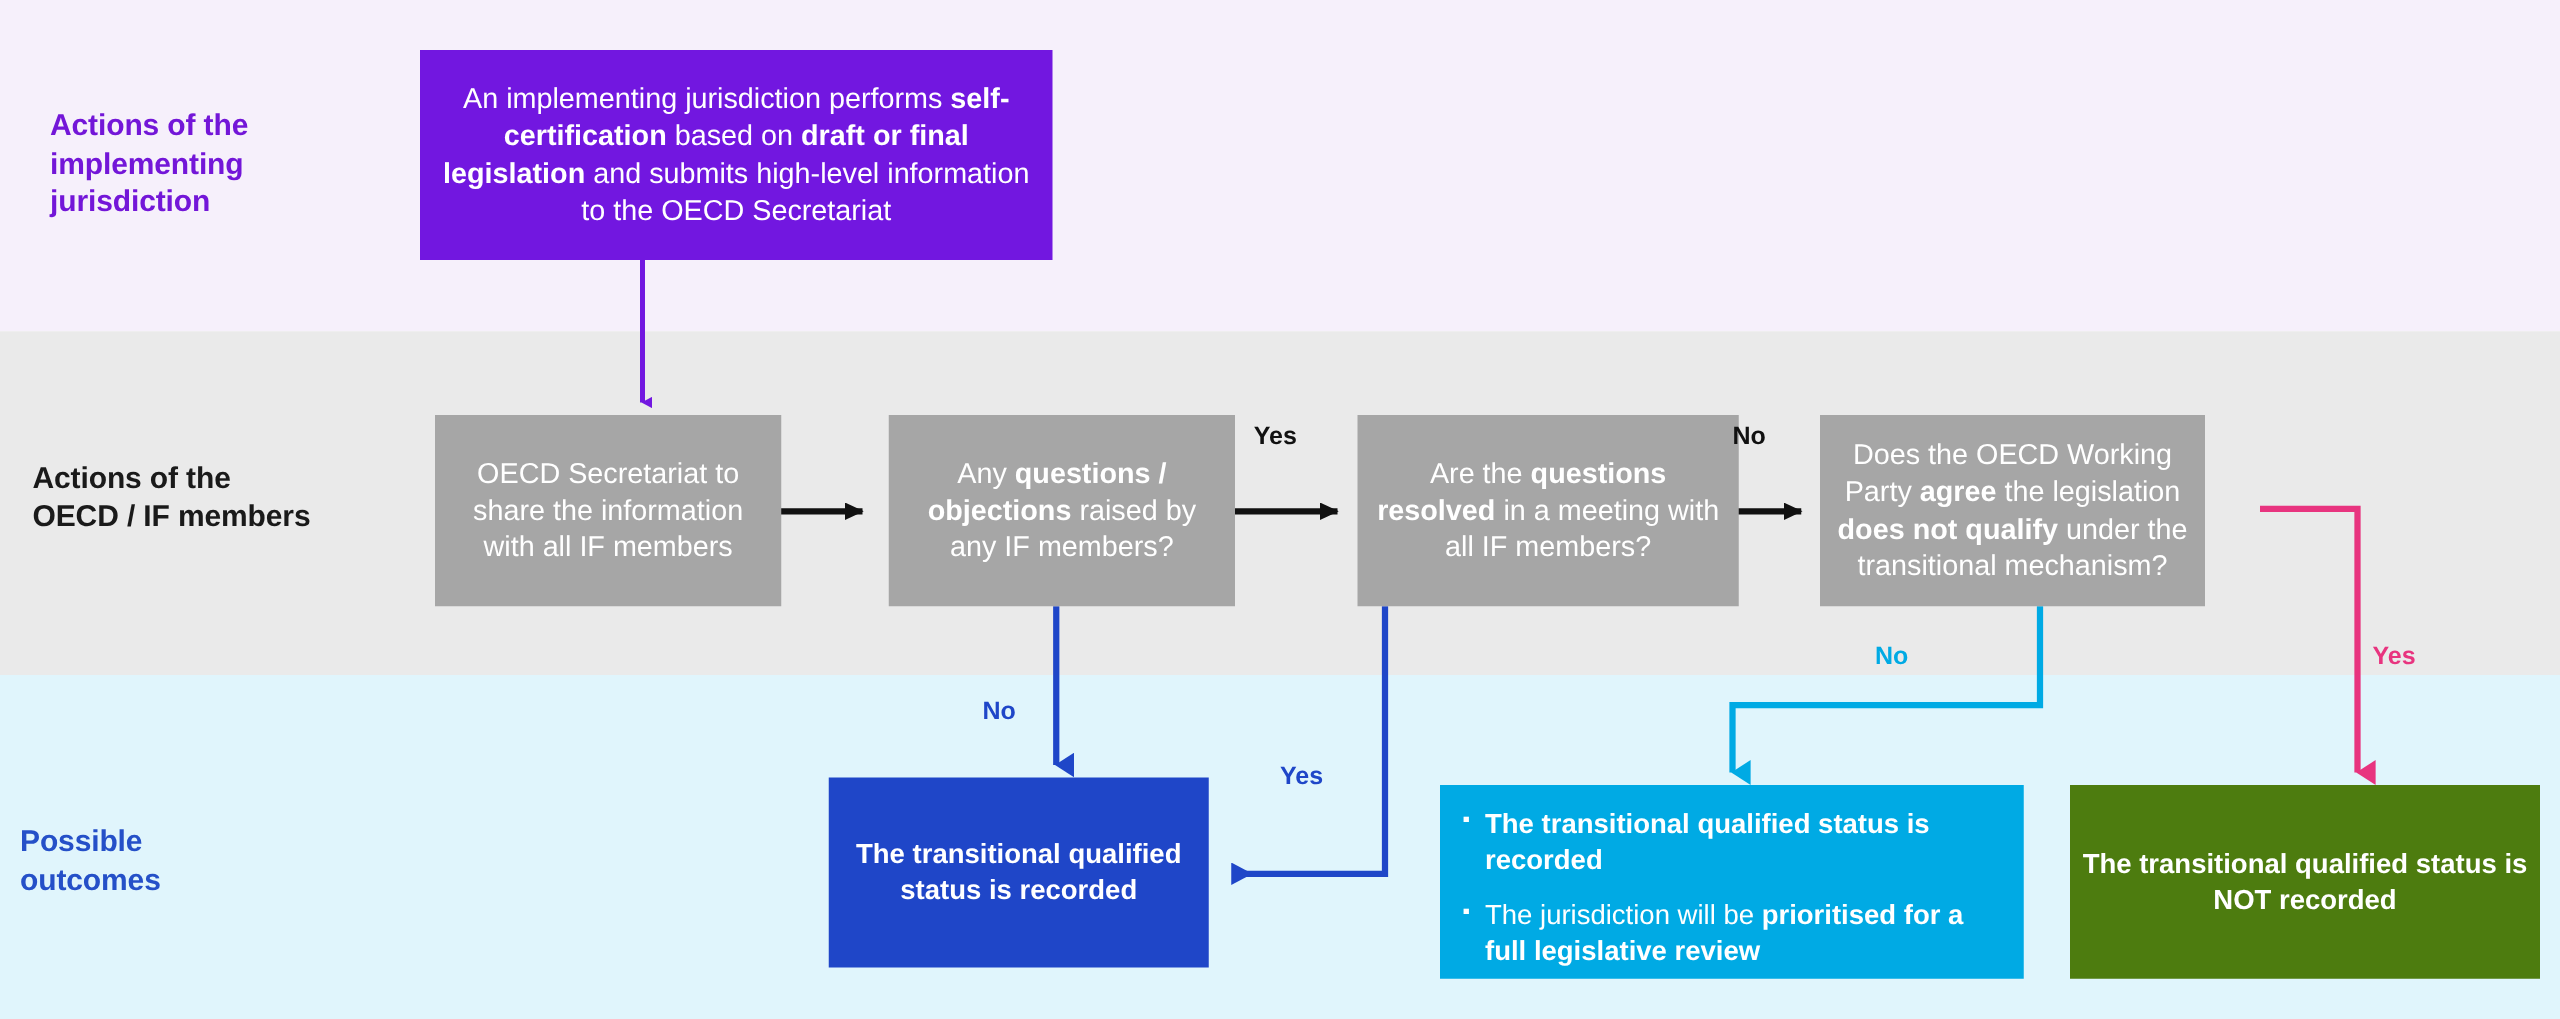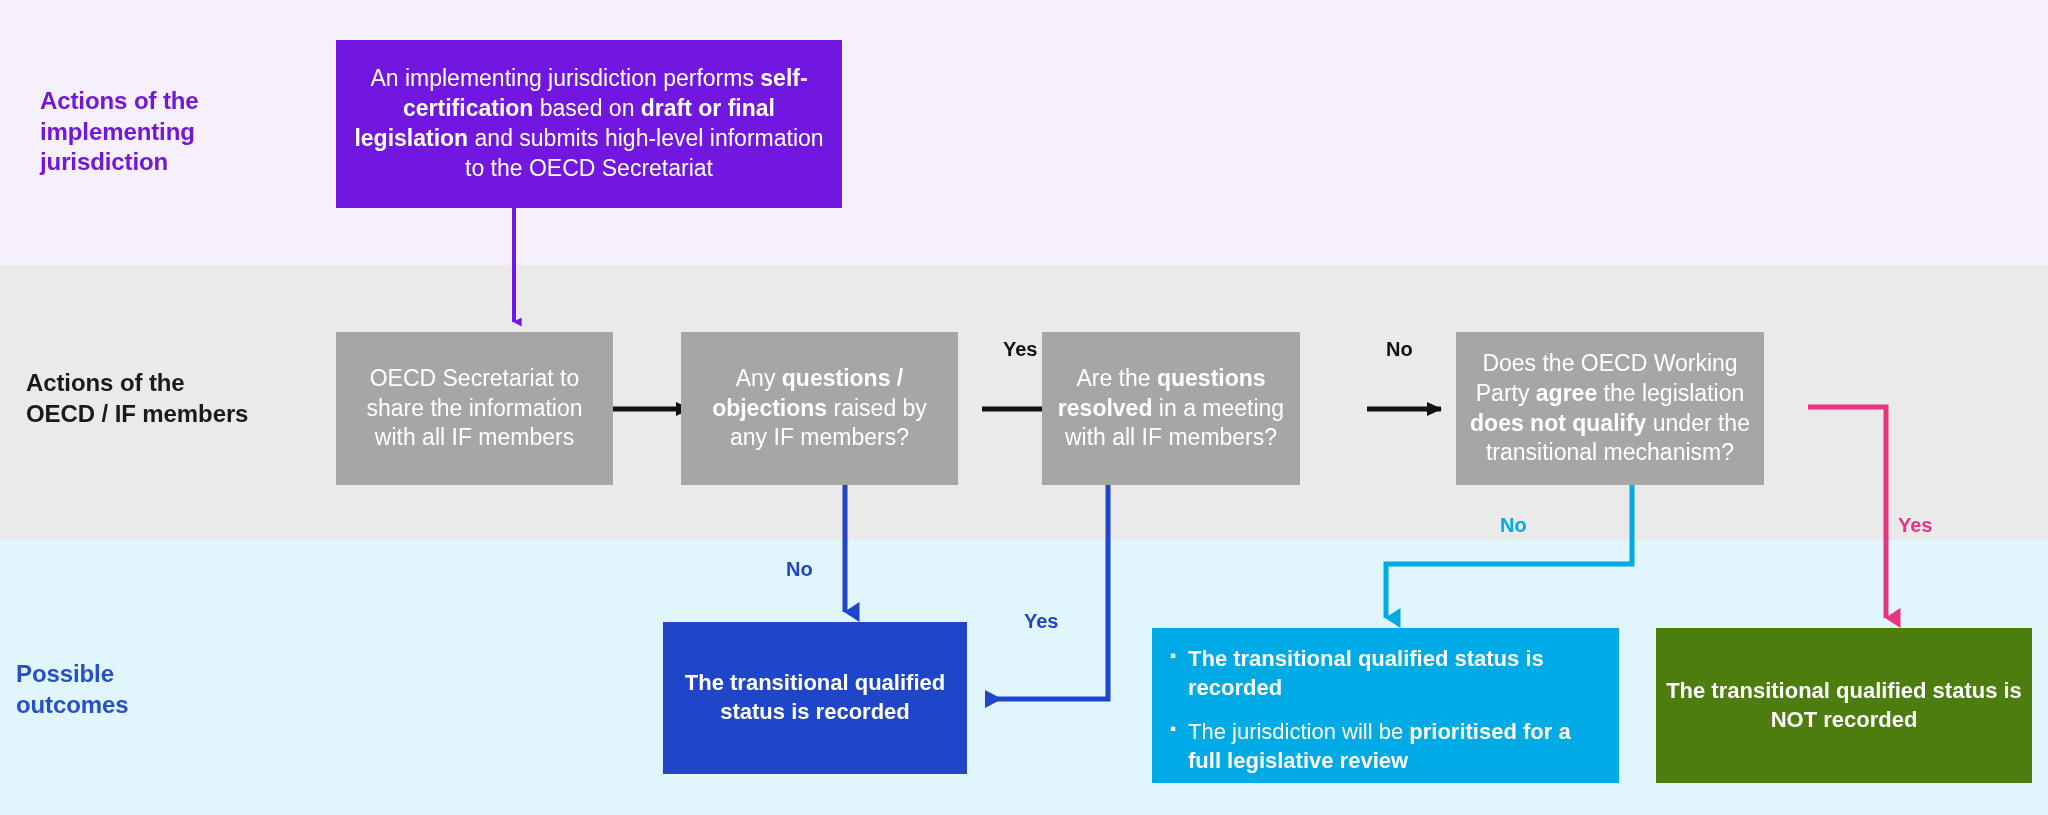--- a/index.html
+++ b/index.html
@@ -59,23 +59,23 @@
 
   #node-self-certification {
     left: 336px; top: 40px; width: 506px; height: 168px;
     background: #7217e0; font-size: 23px;
   }
   .grey {
     background: #a6a6a6;
     font-size: 23px;
     top: 332px; height: 153px;
   }
-  #node-share-info { left: 336px; width: 277px; }
-  #node-questions  { left: 681px; width: 277px; }
-  #node-resolved   { left: 1042px; width: 258px; }
+  #node-share-info { left: 348px; width: 277px; }
+  #node-questions  { left: 711px; width: 277px; }
+  #node-resolved   { left: 1086px; width: 305px; }
   #node-working-party { left: 1456px; width: 308px; }
 
   #node-outcome-blue {
     left: 663px; top: 622px; width: 304px; height: 152px;
     background: #1f46c8; font-size: 22px; font-weight: bold;
   }
   #node-outcome-cyan {
     left: 1152px; top: 628px; width: 467px; height: 155px;
     background: #00aae4; font-size: 22px;
     display: block; padding: 16px 18px 0 18px;

